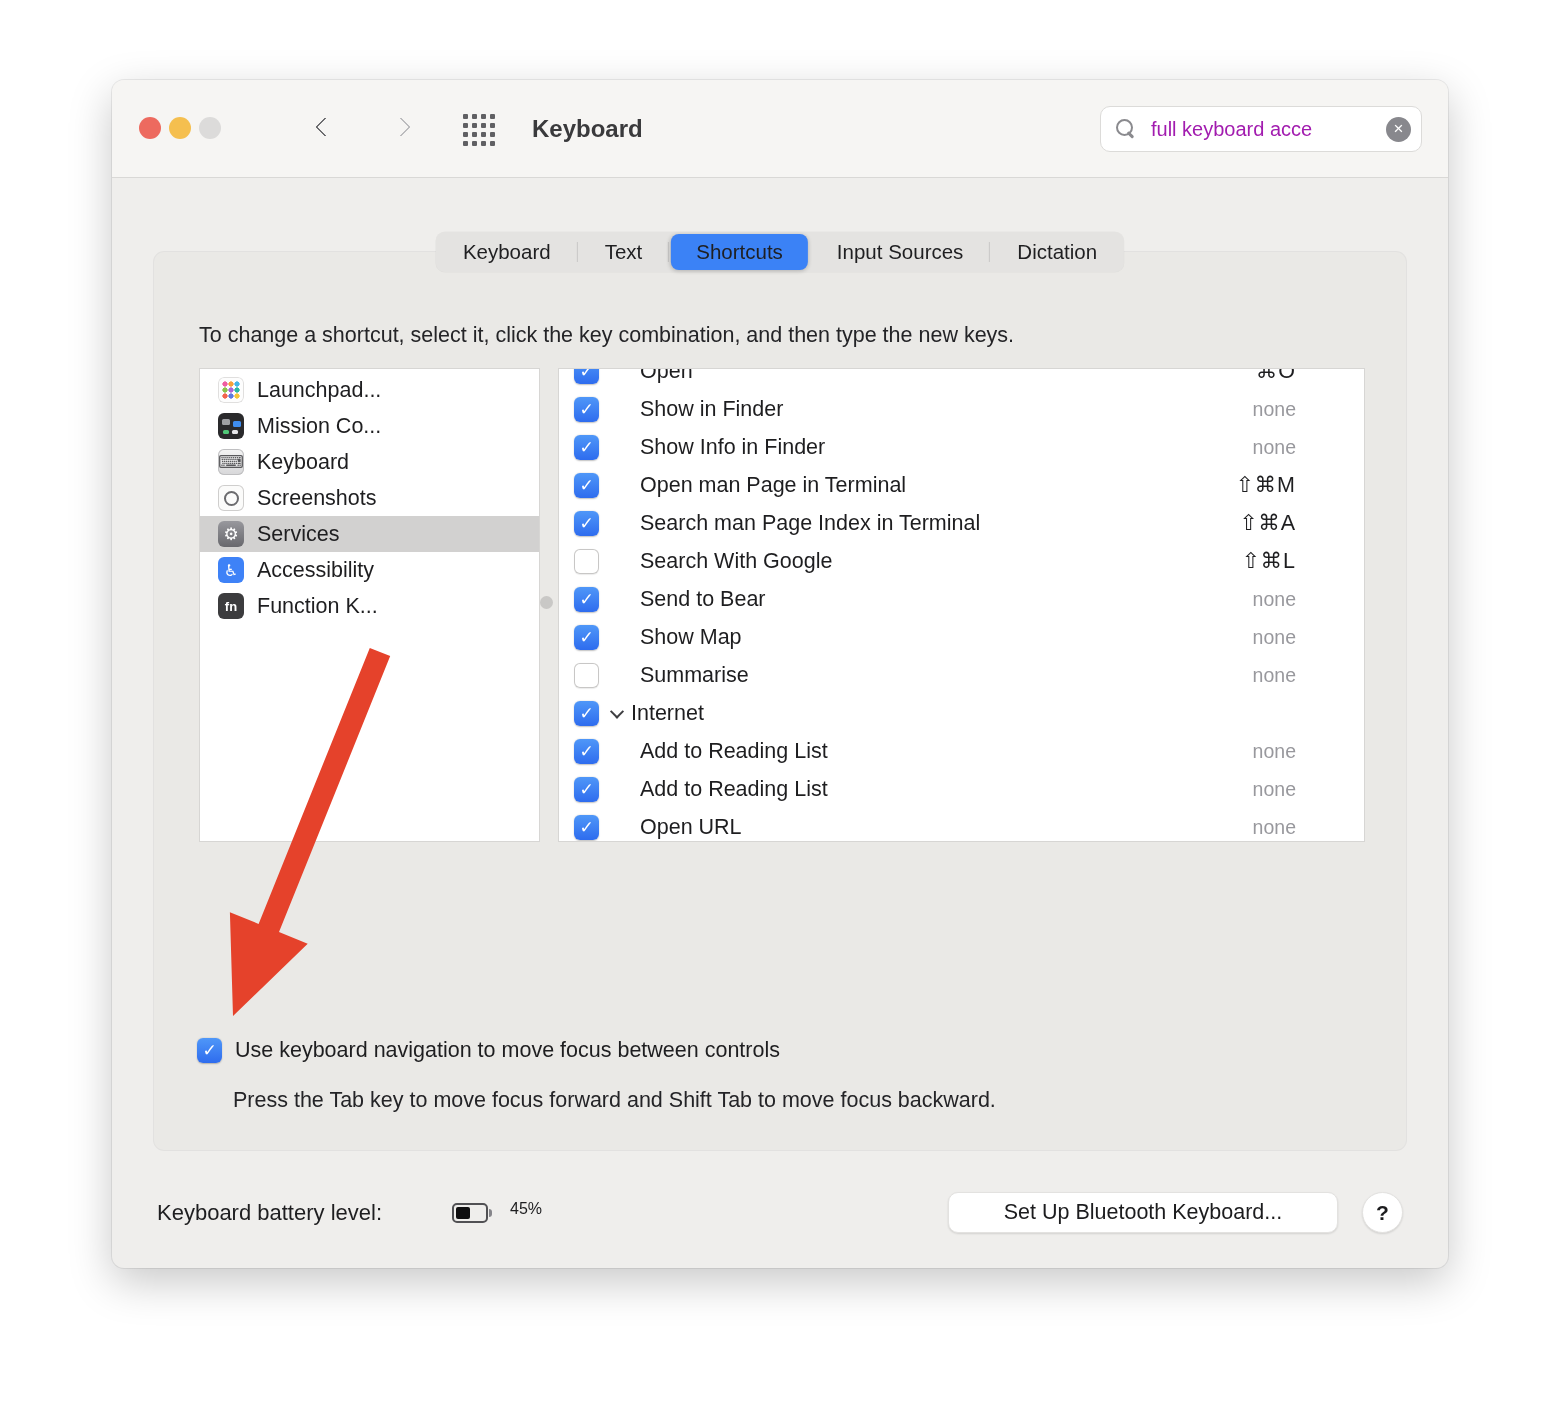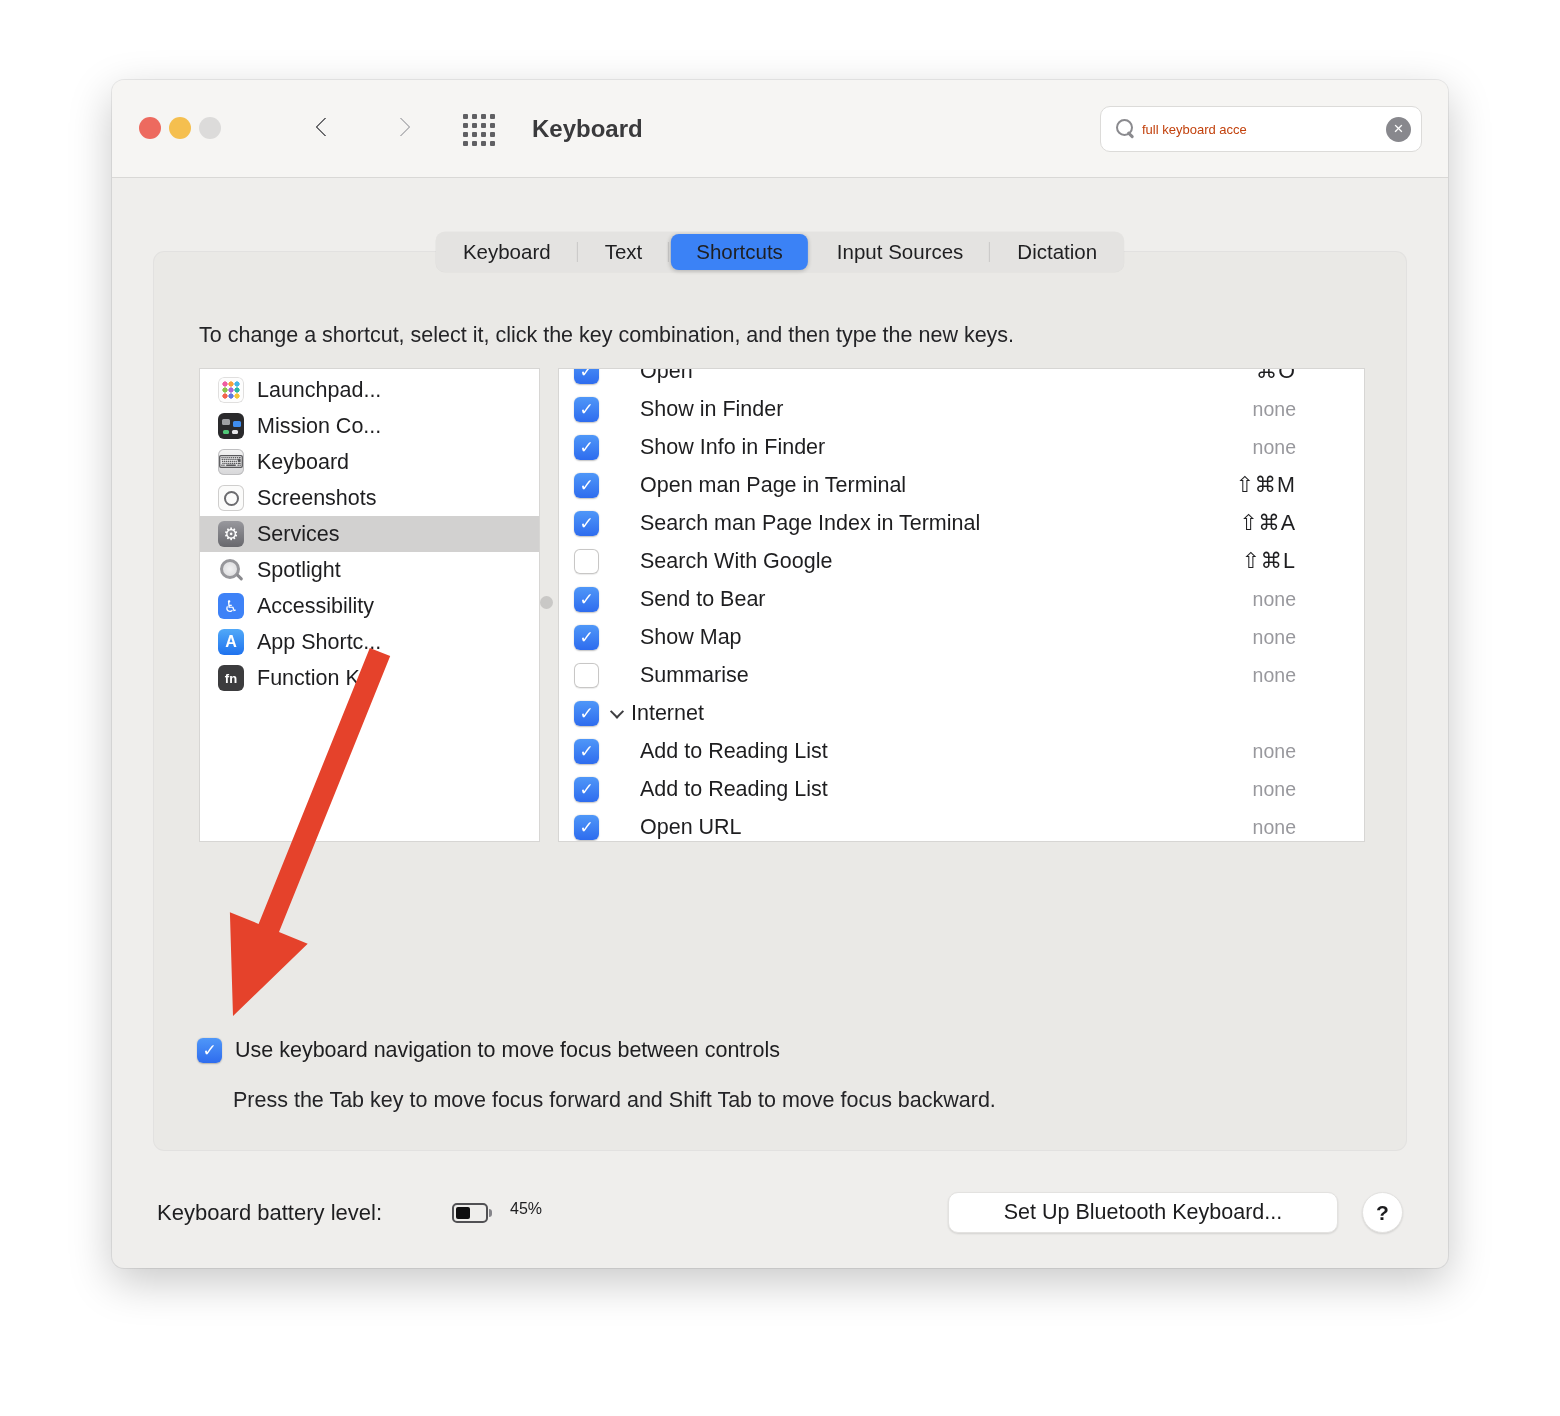--- a/index.html
+++ b/index.html
@@ -17,21 +17,21 @@
   .navchev.back { left:202px; }
   .navchev.fwd  { left:278px; }
   .navchev.fwd i { border-top:2.6px solid #bcbcbe; border-left:none; border-right:2.6px solid #bcbcbe; transform:rotate(45deg); }
   .grid-icon { position:absolute; left:351px; top:34px; display:grid; grid-template-columns:repeat(4,5px); grid-template-rows:repeat(4,5px); gap:4px; }
   .grid-icon i { background:#606063; border-radius:1px; }
   .win-title { position:absolute; left:420px; top:0; height:98px; display:flex; align-items:center; font-size:24px; font-weight:700; color:#3a3a3c; }
   .searchbox { position:absolute; left:988px; top:26px; width:322px; height:46px; background:#ffffff; border:1px solid #dcdbd9; border-radius:10px; display:flex; align-items:center; padding:0 10px 0 14px; }
   .mag { position:relative; width:22px; height:22px; flex:0 0 auto; }
   .mag::before { content:''; position:absolute; left:1px; top:1px; width:13px; height:13px; border:2.3px solid #8a8a8e; border-radius:50%; }
   .mag::after { content:''; position:absolute; left:14px; top:13px; width:2.6px; height:8px; background:#8a8a8e; border-radius:2px; transform:rotate(-45deg); }
-  .search-text { margin-left:5px; font-size:13px; color:#c2410c; flex:1 1 auto; white-space:nowrap; overflow:hidden; }
+  .search-text { margin-left:14px; font-size:20px; color:#a21caf; flex:1 1 auto; white-space:nowrap; overflow:hidden; }
   .clear-btn { flex:0 0 auto; width:25px; height:25px; border-radius:50%; background:#88888d; color:#ffffff; font-size:17px; display:flex; align-items:center; justify-content:center; }
   
   .tabbar { position:absolute; left:50%; transform:translateX(-50%); top:152px; height:40px; display:flex; background:#e4e3e1; border-radius:9px; box-shadow:0 0 0 .5px rgba(0,0,0,.04); z-index:3; }
   .tab { position:relative; display:flex; align-items:center; padding:0 27px; font-size:20.5px; color:#1f1f21; white-space:nowrap; }
   .tab:not(:last-child):not(.selected)::after { content:''; position:absolute; right:0; top:10px; bottom:10px; width:1px; background:#c9c8c6; }
   .tab.selected { background:#3b82f6; border-radius:8px; margin:2px; padding:0 25px; box-shadow:0 1px 4px rgba(0,0,0,.22); z-index:1; }
   .tab.selected::after { display:none; }
   
   .panel { position:absolute; left:42px; top:172px; width:1252px; height:898px; background:#eae9e6; border-radius:10px; box-shadow:0 0 0 1px rgba(0,0,0,.05); }
   .instruction { position:absolute; left:87px; top:243px; font-size:21.5px; color:#242427; }
@@ -181,34 +181,26 @@
   <div class="side-item">
     <span class="si si-screenshots"></span>
     <span class="lbl">Screenshots</span>
   </div>
 
   <div class="side-item selected">
     <span class="si si-services-gear"></span>
     <span class="lbl">Services</span>
   </div>
 
-  <div class="side-item">
-    <span class="si si-spotlight"></span>
-    <span class="lbl">Spotlight</span>
-  </div>
 
   <div class="side-item">
     <span class="si si-accessibility"></span>
     <span class="lbl">Accessibility</span>
   </div>
 
-  <div class="side-item">
-    <span class="si si-app-shortcuts"></span>
-    <span class="lbl">App Shortc...</span>
-  </div>
 
   <div class="side-item">
     <span class="si si-function-keys"></span>
     <span class="lbl">Function K...</span>
   </div>
 </div>
 
   <span class="splitter-dot"></span>
 
   <div class="listbox rows-list">

